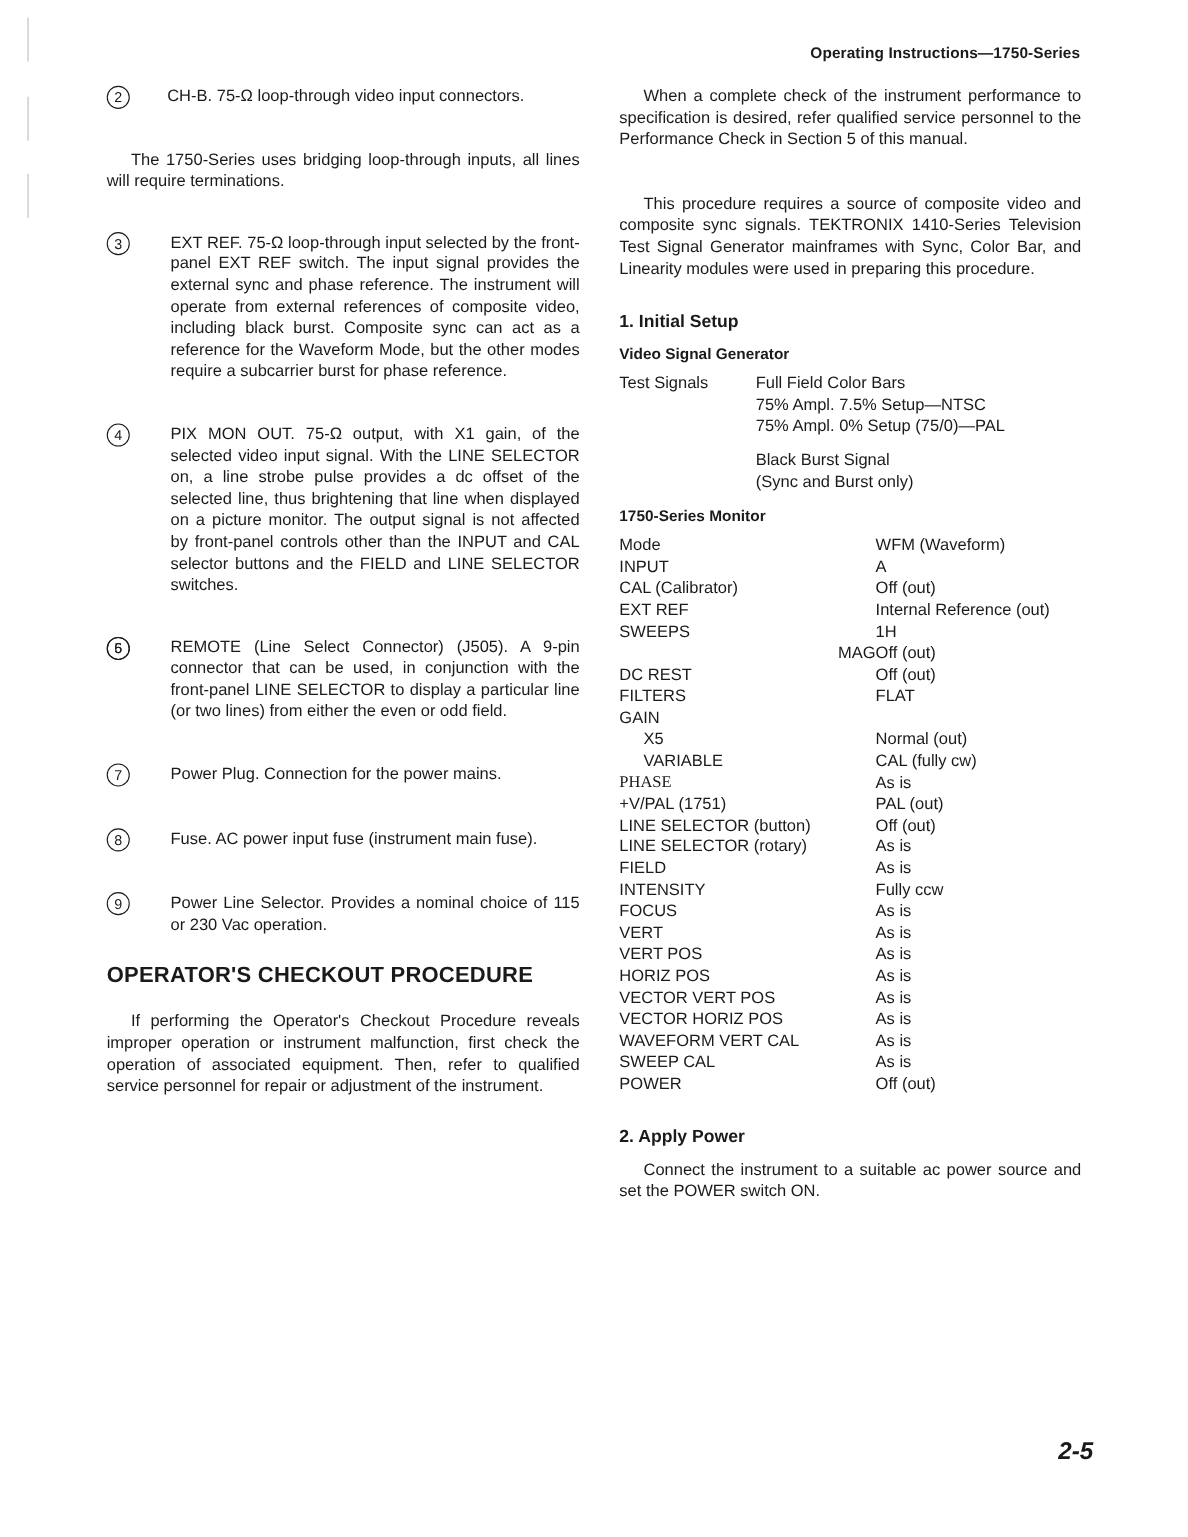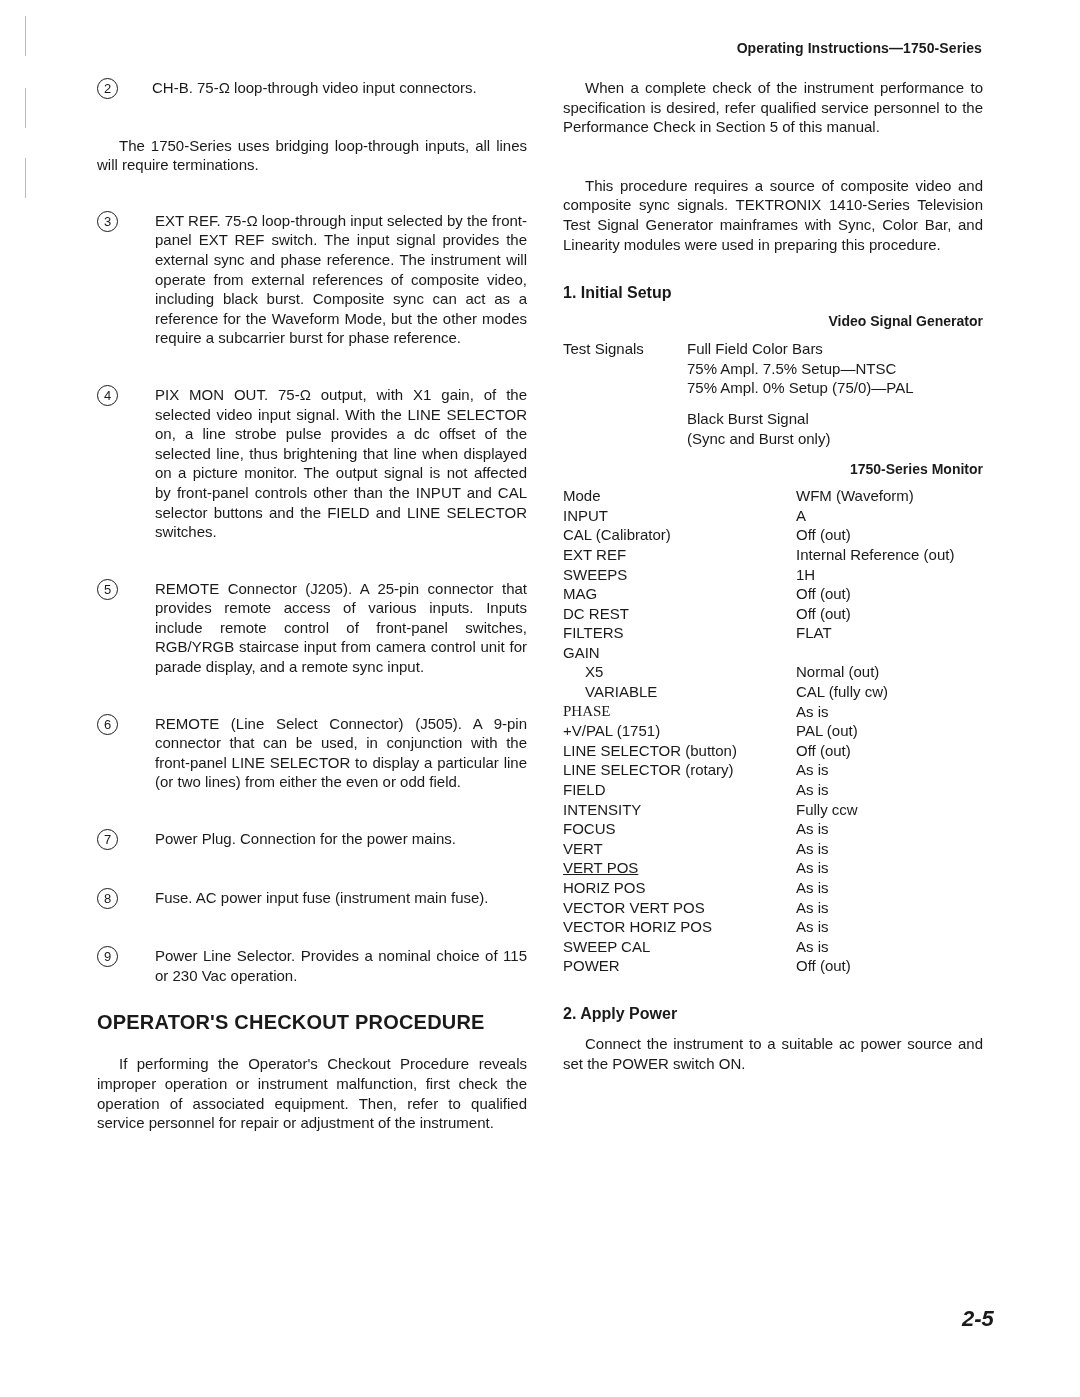--- a/index.html
+++ b/index.html
@@ -21,21 +21,21 @@
     .item .num {
       position: absolute; left: 0; top: 0px;
       width: 19px; height: 19px; border: 1.3px solid #1a1a1a; border-radius: 50%;
       font-size: 13px; line-height: 19px; text-align: center; box-sizing: content-box;
     }
     .item-text { display: block; }
     .section-heading {
       font-size: 20px; font-weight: bold; letter-spacing: 0.2px; margin: 0;
     }
     .sub-heading { font-size: 16px; font-weight: bold; margin: 0; }
-    .center-heading { font-size: 14px; font-weight: bold; text-align: right; margin: 0; }
+    .center-heading { font-size: 14px; font-weight: bold; text-align: left; margin: 0; }
     .kv-table { font-size: 15px; line-height: 19.6px; border-collapse: collapse; }
     .kv-table td { padding: 0; vertical-align: top; }
     .indent-key { padding-left: 22px !important; }
     .sig-row { display: flex; }
     .sig-label { width: 124px; font-size: 15px; line-height: 19.6px; flex-shrink: 0; }
     .sig-groups { font-size: 15px; line-height: 19.6px; }
     .sig-group { margin-bottom: 11px; }
     .page-number {
       position: absolute; left: 962px; top: 1306px; font-size: 22px; font-weight: bold; font-style: italic;
     }
@@ -66,21 +66,20 @@
       <span class="item-text">EXT REF. 75-Ω loop-through input selected by the front-panel EXT REF switch. The input signal provides the external sync and phase reference. The instrument will operate from external references of composite video, including black burst. Composite sync can act as a reference for the Waveform Mode, but the other modes require a subcarrier burst for phase reference.</span>
     </div>
 
     <div class="item" style="margin-top:37px;">
       <span class="num">4</span>
       <span class="item-text">PIX MON OUT. 75-Ω output, with X1 gain, of the selected video input signal. With the LINE SELECTOR on, a line strobe pulse provides a dc offset of the selected line, thus brightening that line when displayed on a picture monitor. The output signal is not affected by front-panel controls other than the INPUT and CAL selector buttons and the FIELD and LINE SELECTOR switches.</span>
     </div>
 
     <div class="item" style="margin-top:37px;">
       <span class="num">5</span>
-      <span class="item-text">REMOTE Connector (J205). A 25-pin connector that provides remote access of various inputs. Inputs include remote control of front-panel switches, RGB/YRGB staircase input from camera control unit for parade display, and a remote sync input.</span>
     </div>
 
     <div class="item" style="margin-top:37px;">
       <span class="num">6</span>
       <span class="item-text">REMOTE (Line Select Connector) (J505). A 9-pin connector that can be used, in conjunction with the front-panel LINE SELECTOR to display a particular line (or two lines) from either the even or odd field.</span>
     </div>
 
     <div class="item" style="margin-top:37px;">
       <span class="num">7</span>
       <span class="item-text">Power Plug. Connection for the power mains.</span>
@@ -143,21 +142,21 @@
           </tr>
           <tr>
             <td style="width: 211px;">EXT REF</td>
             <td>Internal Reference (out)</td>
           </tr>
           <tr>
             <td style="width: 211px;">SWEEPS</td>
             <td>1H</td>
           </tr>
           <tr>
-            <td style="width: 211px;">MAG</td>
+            <td style="width: 211px; text-align: right;">MAG</td>
             <td>Off (out)</td>
           </tr>
           <tr>
             <td style="width: 211px;">DC REST</td>
             <td>Off (out)</td>
           </tr>
           <tr>
             <td style="width: 211px;">FILTERS</td>
             <td>FLAT</td>
           </tr>
@@ -199,33 +198,37 @@
           </tr>
           <tr>
             <td style="width: 211px;">FOCUS</td>
             <td>As is</td>
           </tr>
           <tr>
             <td style="width: 211px;">VERT</td>
             <td>As is</td>
           </tr>
           <tr>
-            <td style="width: 211px; text-decoration: underline;">VERT POS</td>
+            <td style="width: 211px;">VERT POS</td>
             <td>As is</td>
           </tr>
           <tr>
             <td style="width: 211px;">HORIZ POS</td>
             <td>As is</td>
           </tr>
           <tr>
             <td style="width: 211px;">VECTOR VERT POS</td>
             <td>As is</td>
           </tr>
           <tr>
             <td style="width: 211px;">VECTOR HORIZ POS</td>
+            <td>As is</td>
+          </tr>
+          <tr>
+            <td style="width: 211px;">WAVEFORM VERT CAL</td>
             <td>As is</td>
           </tr>
           <tr>
             <td style="width: 211px;">SWEEP CAL</td>
             <td>As is</td>
           </tr>
           <tr>
             <td style="width: 211px;">POWER</td>
             <td>Off (out)</td>
           </tr>

